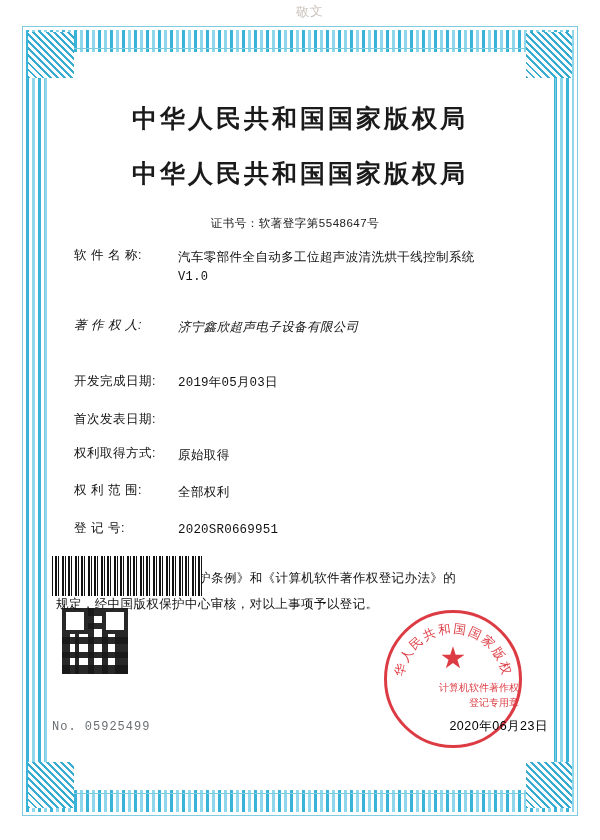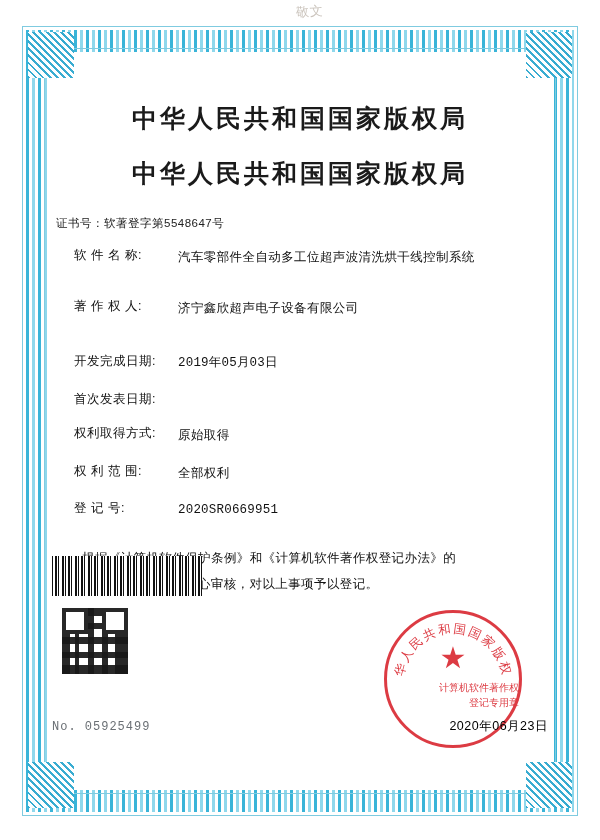--- a/index.html
+++ b/index.html
@@ -120,21 +120,21 @@
     letter-spacing: 3px;
   }
   .title-sub {
     margin-top: 22px;
     font-size: 25px;
     letter-spacing: 3px;
   }
 
   .cert-no {
     margin-top: 26px;
-    text-align: left;
+    text-align: center;
     padding-right: 10px;
     font-size: 11.5px;
     color: #222;
     letter-spacing: 0.5px;
   }
 
   .fields {
     margin-top: 16px;
     padding-left: 18px;
   }
@@ -308,24 +308,25 @@
     <div class="title-sub">中华人民共和国国家版权局</div>
 
     <div class="cert-no">证书号：软著登字第5548647号</div>
 
     <div class="fields">
 
       <div class="field-row">
         <div class="field-label">软 件 名 称:</div>
         <div class="field-value">
           <span>汽车零部件全自动多工位超声波清洗烘干线控制系统</span>
+          <span class="v-line2">V1.0</span>
         </div>
       </div>
 
-      <div class="field-row" style="margin-top:30px;">
+      <div class="field-row" style="margin-top:30px;font-style:italic;">
         <div class="field-label">著 作 权 人:</div>
         <div class="field-value">济宁鑫欣超声电子设备有限公司</div>
       </div>
 
       <div class="gap-lg"></div>
 
       <div class="field-row">
         <div class="field-label">开发完成日期:</div>
         <div class="field-value value-mono">2019年05月03日</div>
       </div>

